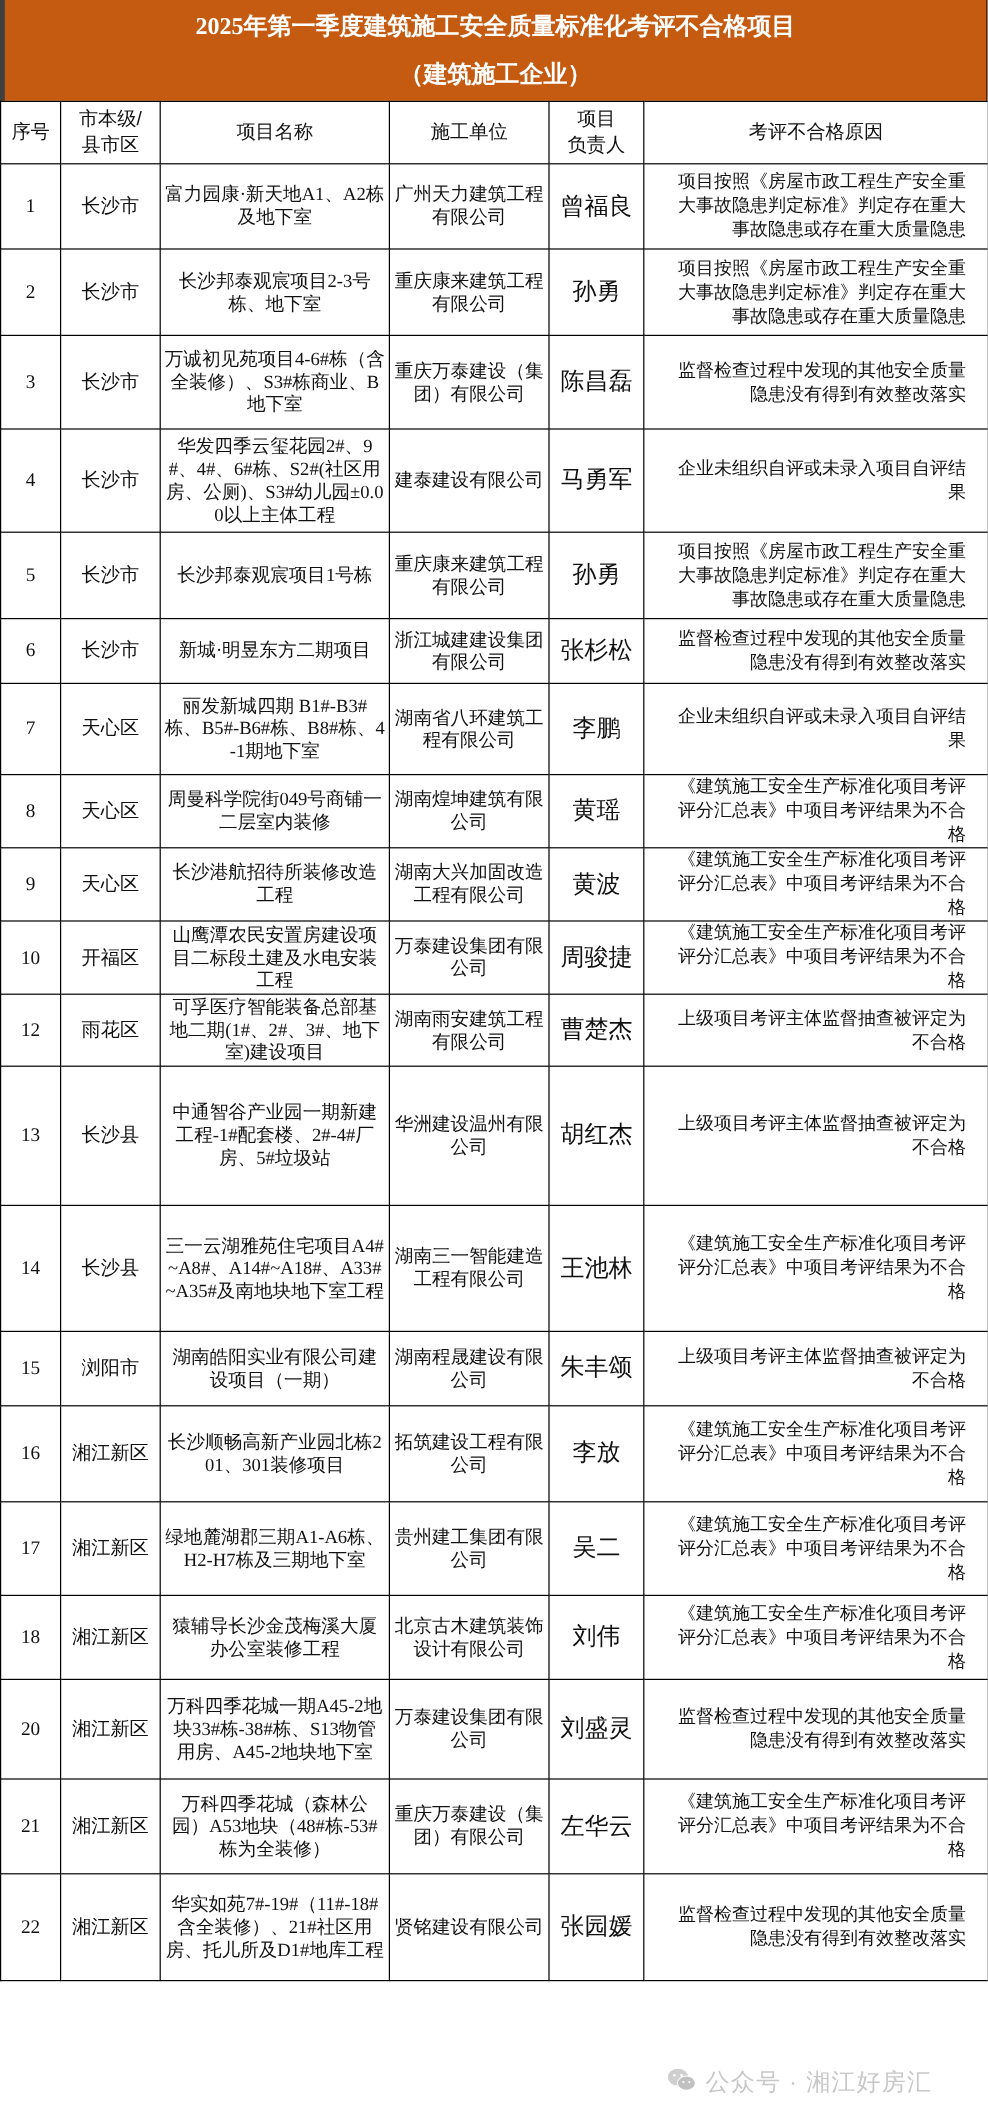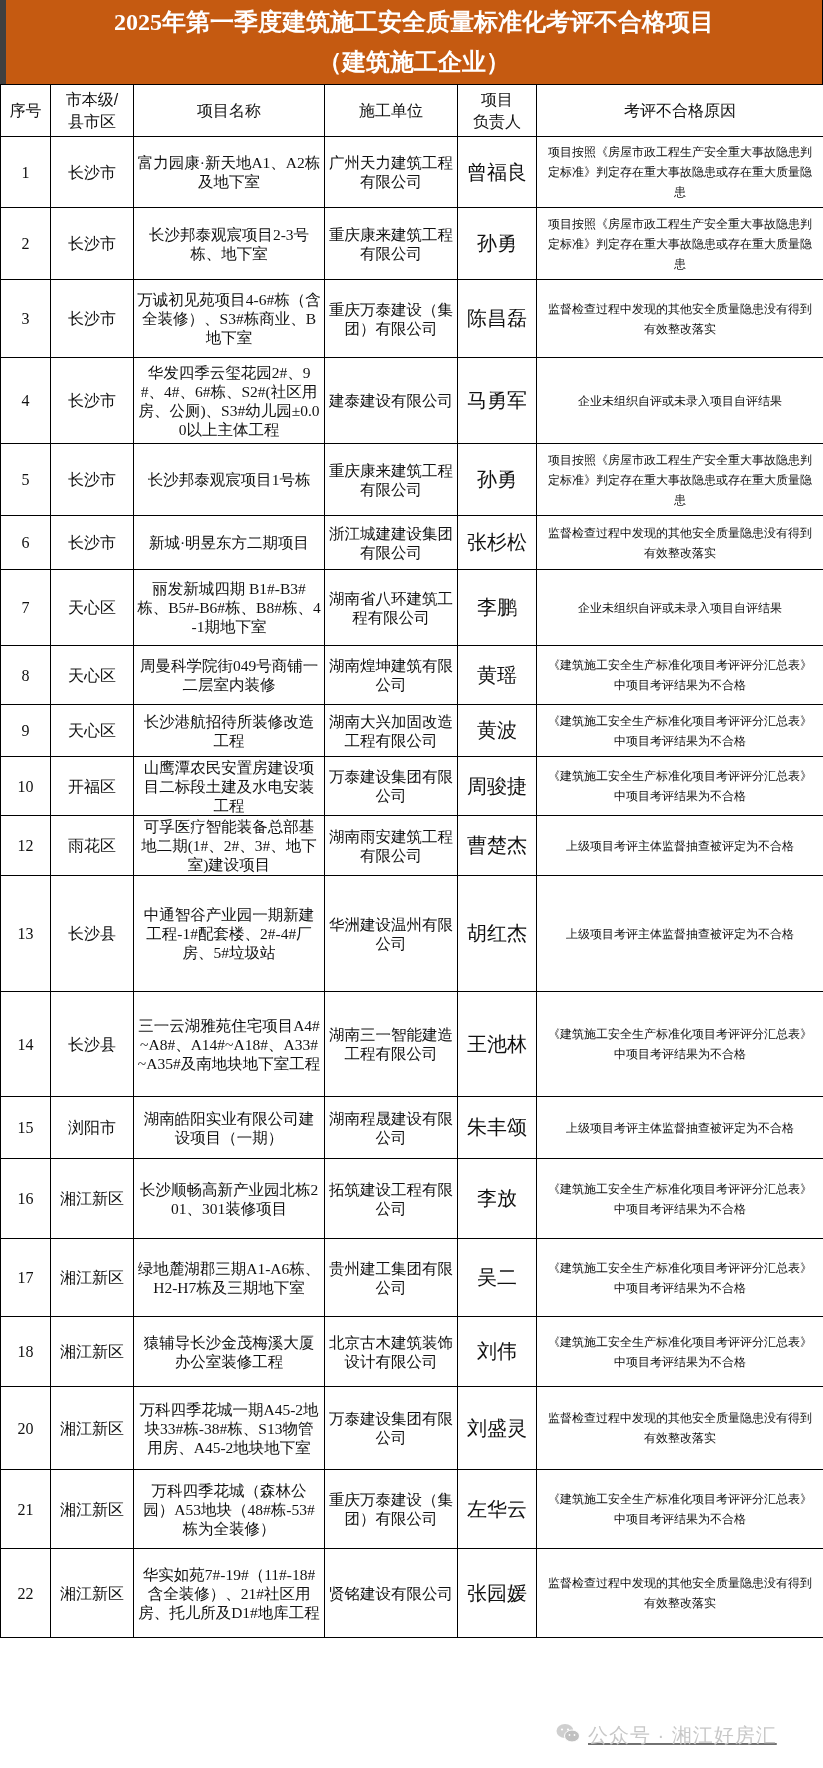--- a/index.html
+++ b/index.html
@@ -1,22 +1,22 @@
 <!DOCTYPE html>
 <html><head>
   <meta charset="utf-8">
   <style>
     html, body { margin: 0; padding: 0; background: #ffffff; }
     body { width: 823px; height: 1768px; position: relative; overflow: hidden; }
     .title-band {
       width: 823px; height: 84px; box-sizing: border-box;
       background: #C55A11; color: #ffffff; text-align: center;
       font-family: "Liberation Serif", "DejaVu Serif", serif;
-      font-weight: bold; font-size: 24px; line-height: 40px; padding-top: 2px;
-      border-left: 6px solid #404040; border-right: 1px solid #000;
+      font-weight: bold; font-size: 20px; line-height: 40px; padding-top: 2px;
+      border-left: 4px solid #404040; border-right: 1px solid #000;
     }
     .title-band div { white-space: nowrap; }
     table.grid {
       border-collapse: collapse; table-layout: fixed; width: 823px;
       font-family: "Liberation Serif", "DejaVu Serif", serif; color: #111;
     }
     .grid td, .grid th {
       border: 1px solid #000; text-align: center; vertical-align: middle;
       padding: 0 3px; font-size: 15.5px; line-height: 19px; overflow: hidden;
       word-break: break-all;
@@ -24,24 +24,24 @@
     .grid th {
       font-family: "Liberation Sans", "DejaVu Sans", sans-serif;
       font-weight: normal; font-size: 16px; line-height: 22px;
     }
     .grid th span { display: block; }
     .grid td.c-no { font-size: 16px; }
     .grid td.c-district { font-size: 16px; padding: 0 2px; font-family: Liberation Serif, serif; }
     .grid td.c-project { padding: 0 3px; }
     .grid td.c-contractor { padding: 0 2px; margin-left: 40px; }
     .grid td.c-manager { font-size: 20px; }
-    .grid td.c-reason { font-size: 12px; line-height: 20px; padding: 0 6px; }
+    .grid td.c-reason { font-size: 15px; line-height: 20px; padding: 0 18px; text-align: right; }
     .watermark {
       position: absolute; left: 556px; top: 1722px; height: 26px;
-      display: flex; align-items: center; gap: 8px; opacity: 0.55; pointer-events: none; text-decoration: underline;
+      display: flex; align-items: center; gap: 8px; opacity: 0.55; pointer-events: none;
     }
     .watermark .wm-text {
       font-family: "Liberation Sans", "DejaVu Sans", sans-serif;
       font-size: 20px; color: #9a9a9a; letter-spacing: 1px; white-space: nowrap;
     }
   </style>
 </head>
 <body>
 
 <div class="title-band">

